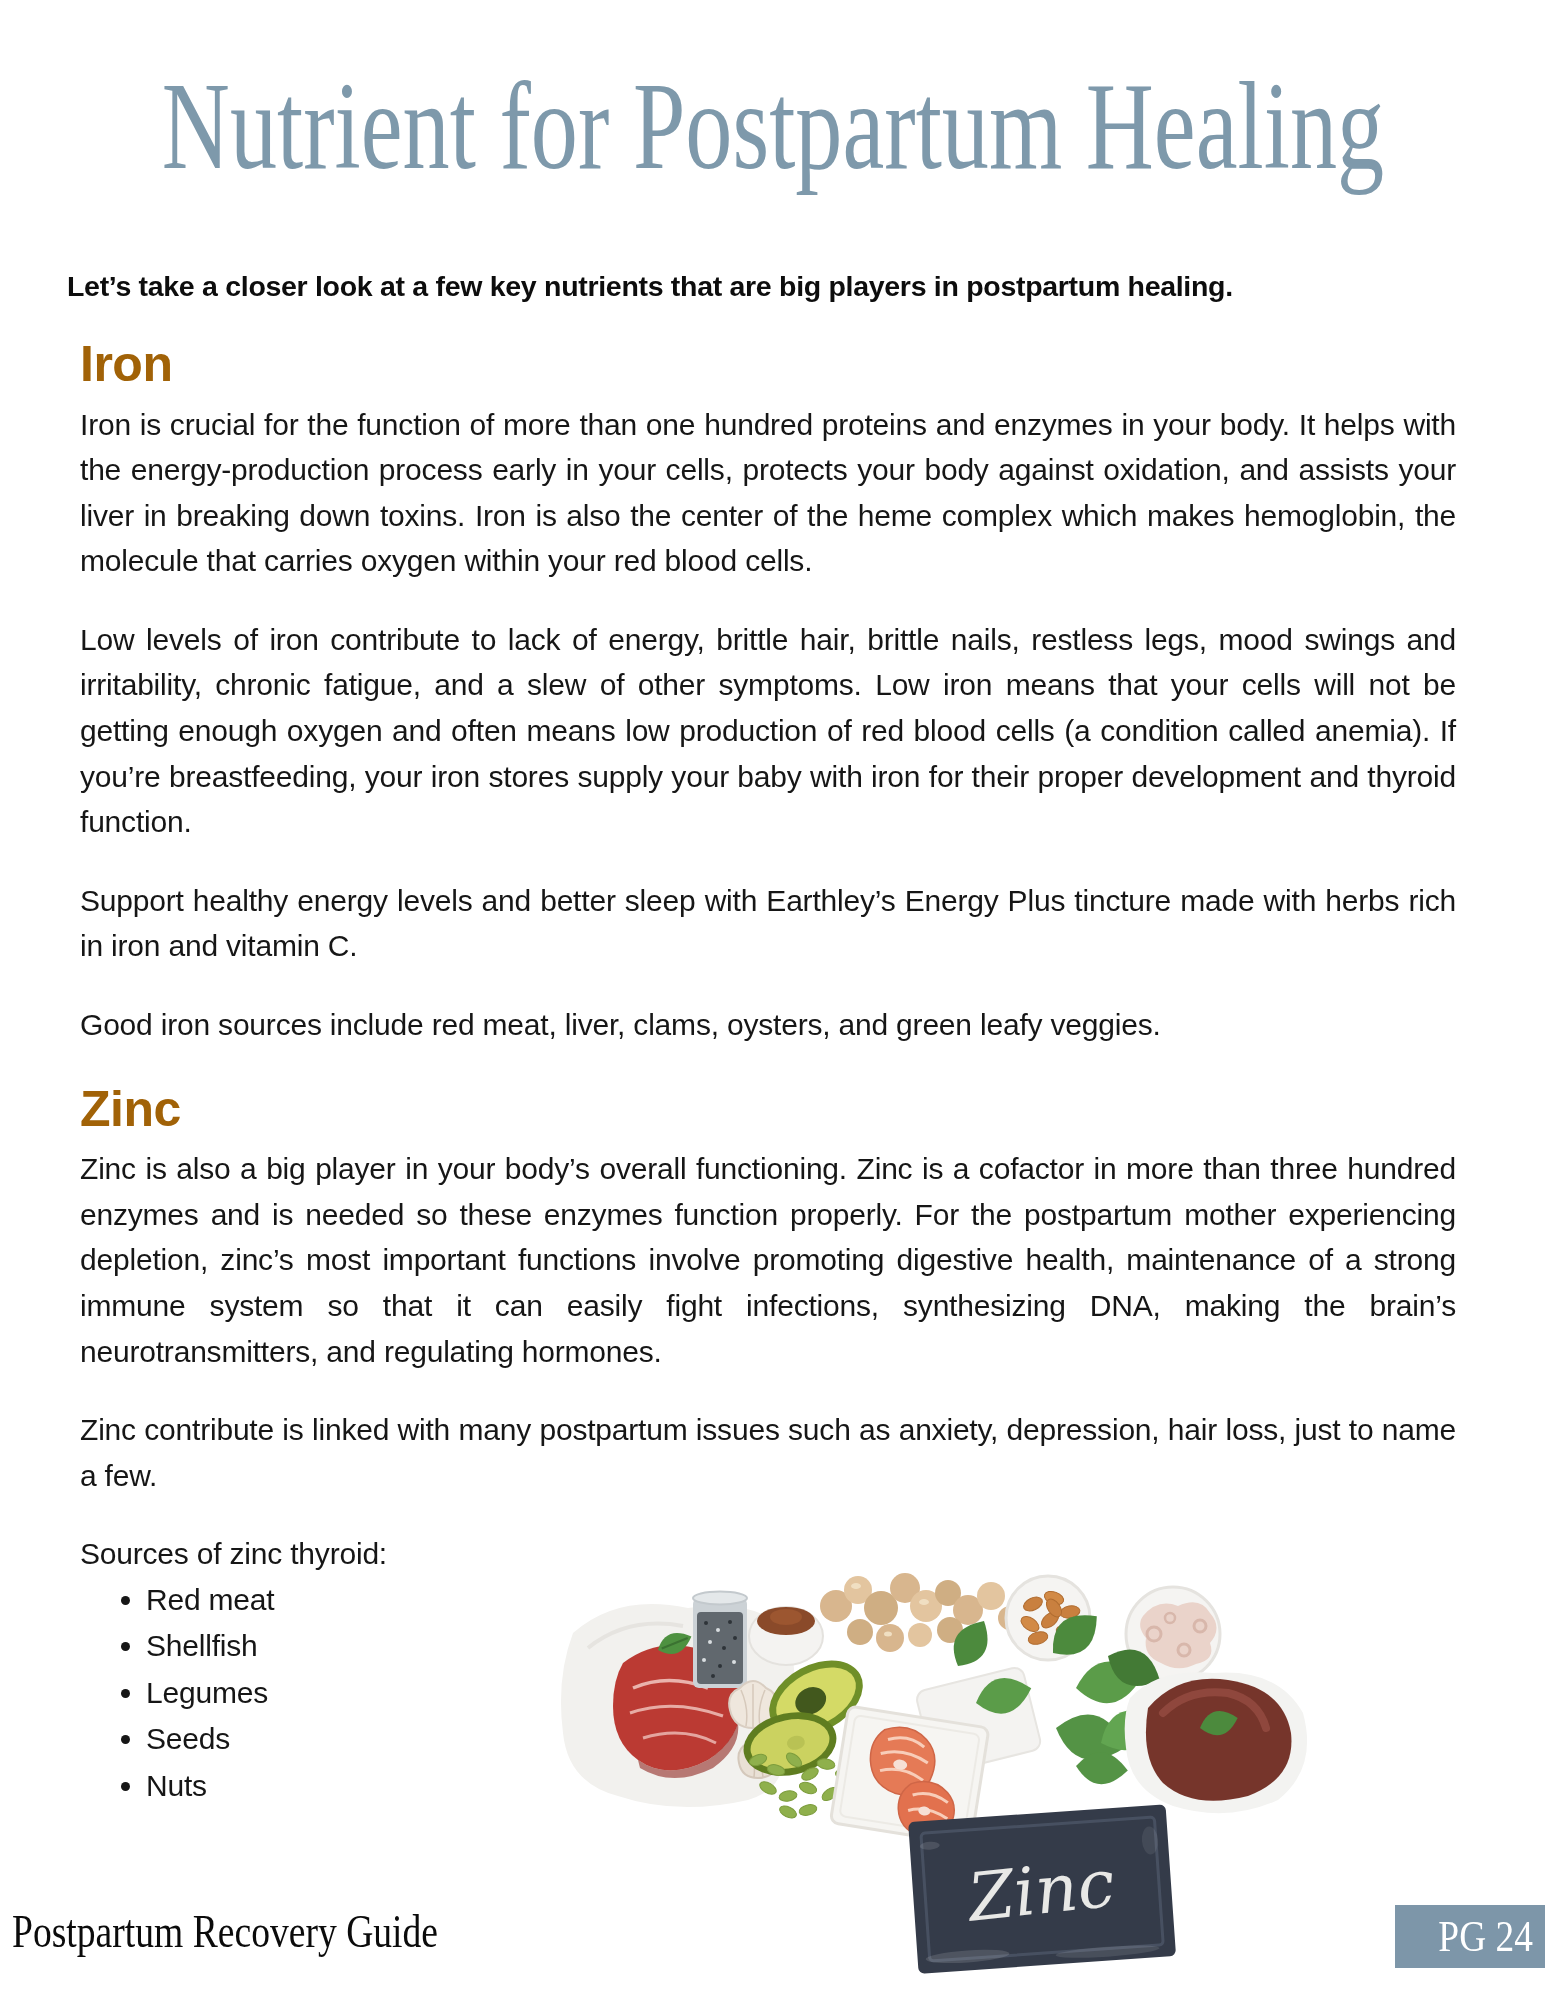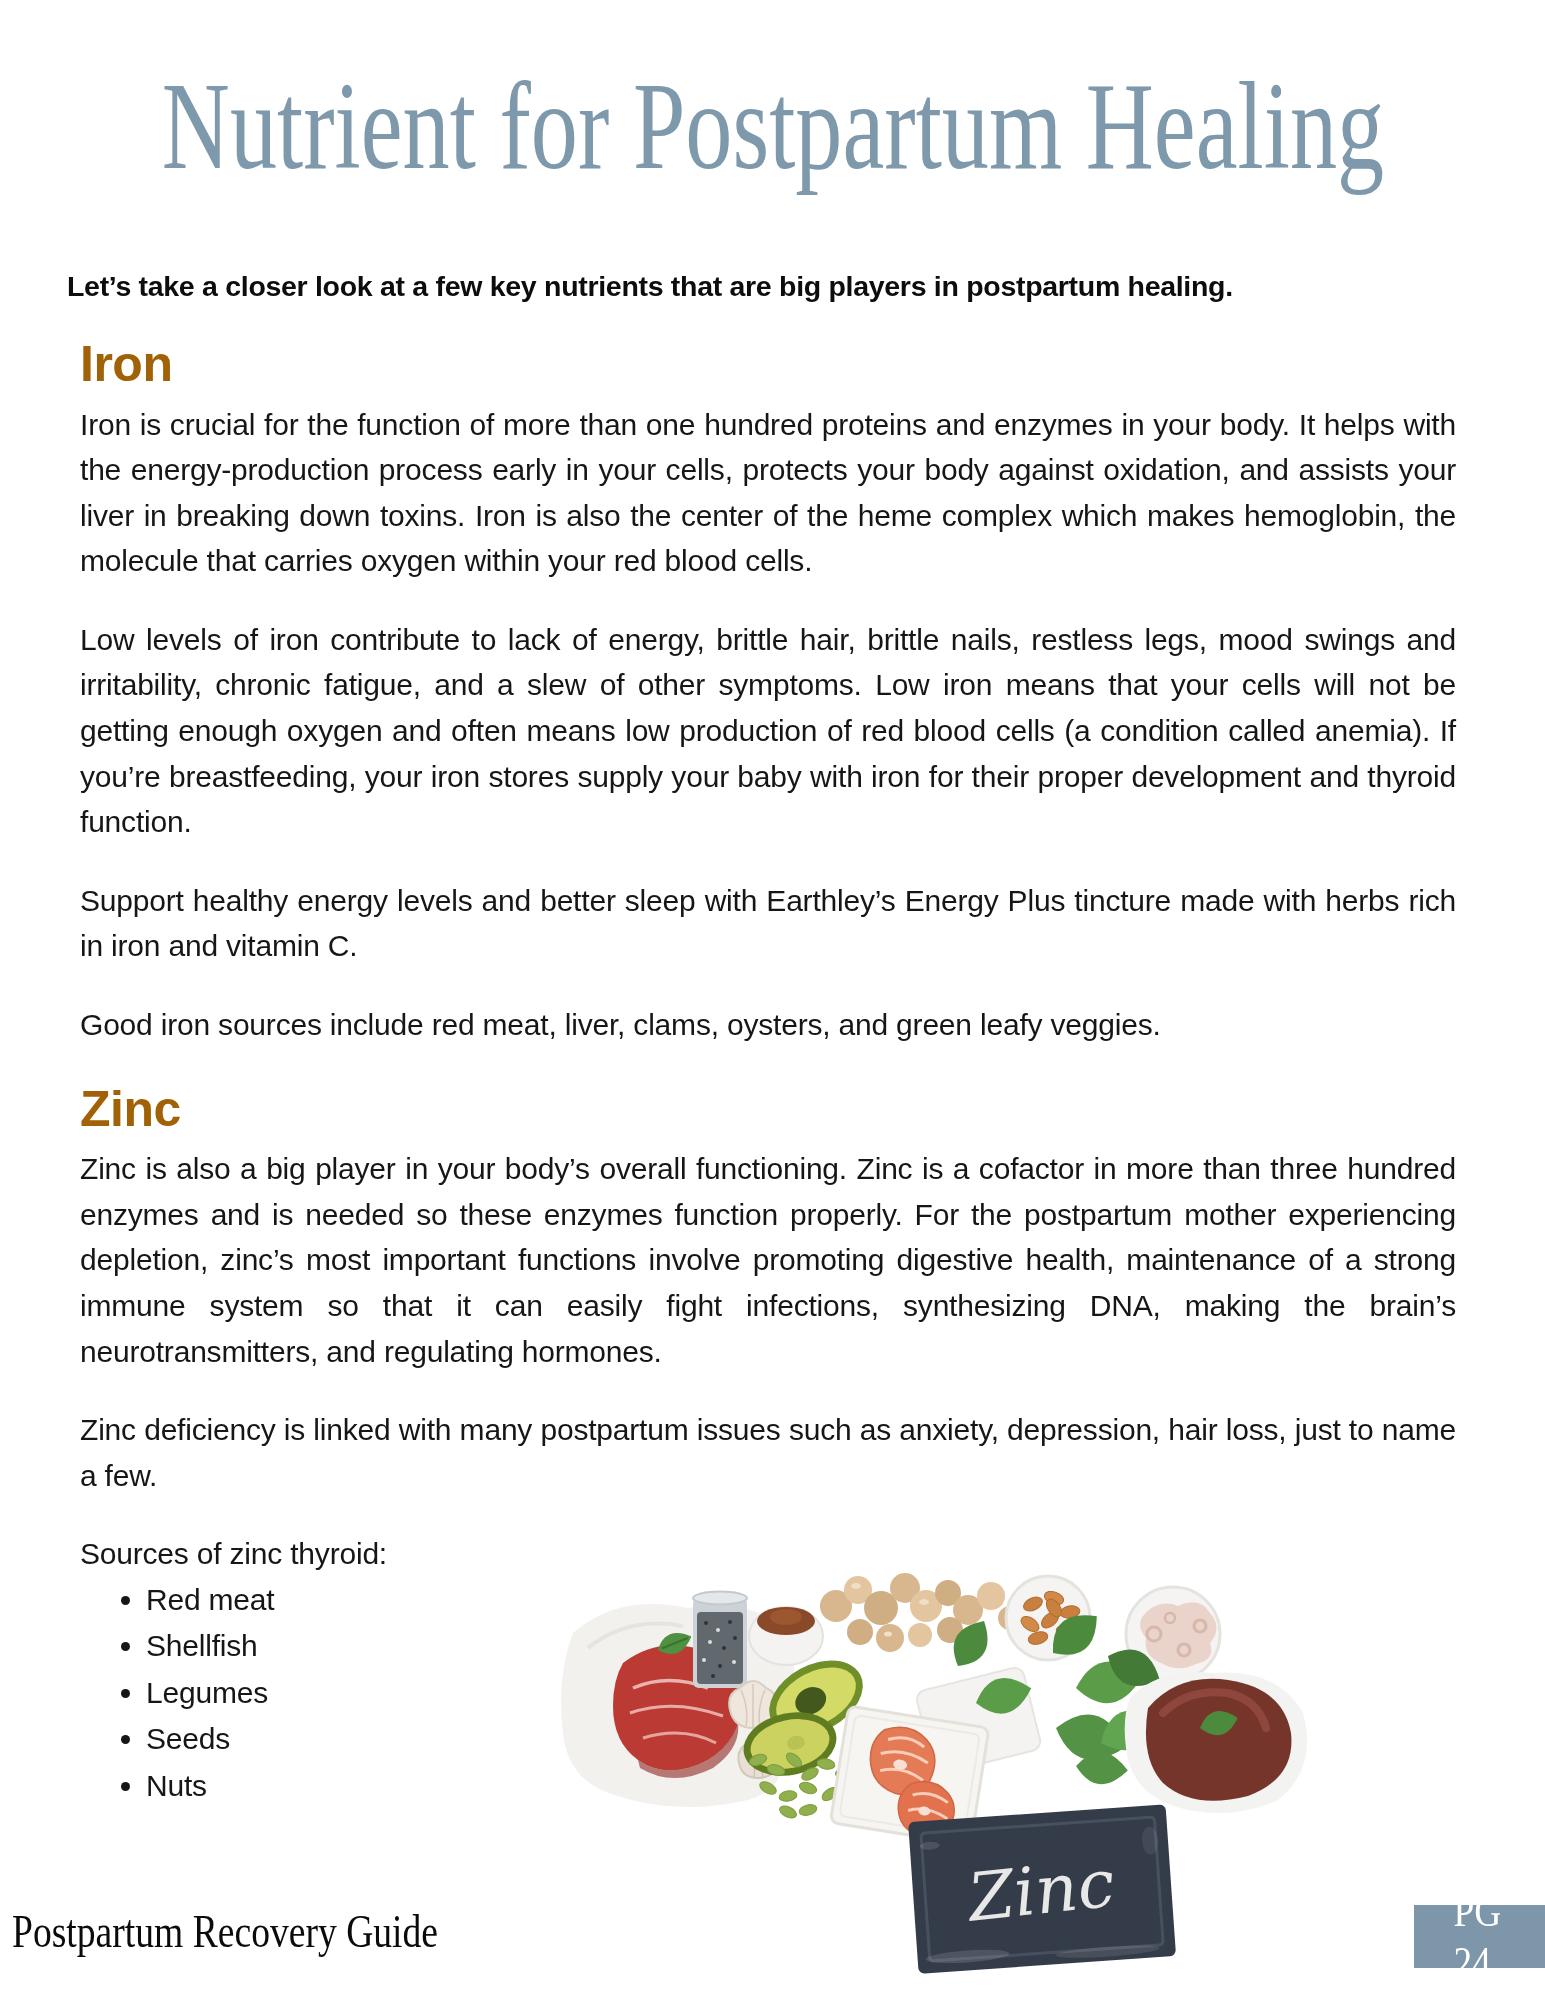--- a/index.html
+++ b/index.html
@@ -63,21 +63,21 @@
     position:absolute; left:12px; top:1906px; white-space:nowrap;
   }
   .footer-title {
     display:inline-block;
     font-family:"Liberation Serif", serif;
     font-size:47px; line-height:1.1; color:#0b0b0b;
     transform:scaleX(0.80); transform-origin:left center;
   }
   .page-badge {
     position:absolute; right:0; top:1905px;
-    width:131px; height:63px;
+    width:150px; height:63px;
     background:#7d96a9;
     display:flex; align-items:center; justify-content:center;padding-left:32px;
   }
   .page-badge span {
     font-family:"Liberation Serif", serif;
     font-size:44px; color:#ffffff;
     transform:scaleX(0.85);
   }
 </style>
 </head>
@@ -93,21 +93,21 @@
 
   <div class="content">
     <h2>Iron</h2>
     <p>Iron is crucial for the function of more than one hundred proteins and enzymes in your body. It helps with the energy-production process early in your cells, protects your body against oxidation, and assists your liver in breaking down toxins. Iron is also the center of the heme complex which makes hemoglobin, the molecule that carries oxygen within your red blood cells.</p>
     <p>Low levels of iron contribute to lack of energy, brittle hair, brittle nails, restless legs, mood swings and irritability, chronic fatigue, and a slew of other symptoms. Low iron means that your cells will not be getting enough oxygen and often means low production of red blood cells (a condition called anemia). If you’re breastfeeding, your iron stores supply your baby with iron for their proper development and thyroid function.</p>
     <p>Support healthy energy levels and better sleep with Earthley’s Energy Plus tincture made with herbs rich in iron and vitamin C.</p>
     <p>Good iron sources include red meat, liver, clams, oysters, and green leafy veggies.</p>
 
     <h2 class="zinc-heading">Zinc</h2>
     <p>Zinc is also a big player in your body’s overall functioning. Zinc is a cofactor in more than three hundred enzymes and is needed so these enzymes function properly. For the postpartum mother experiencing depletion, zinc’s most important functions involve promoting digestive health, maintenance of a strong immune system so that it can easily fight infections, synthesizing DNA, making the brain’s neurotransmitters, and regulating hormones.</p>
-    <p>Zinc deficiency is linked with many postpartum issues such as anxiety, depression, hair loss, just to name a few.</p>
+    <p>Zinc contribute is linked with many postpartum issues such as anxiety, depression, hair loss, just to name a few.</p>
     <p class="sources-intro">Sources of zinc thyroid:</p>
     <ul>
       <li>Red meat</li>
       <li>Shellfish</li>
       <li>Legumes</li>
       <li>Seeds</li>
       <li>Nuts</li>
     </ul>
   </div>
 

